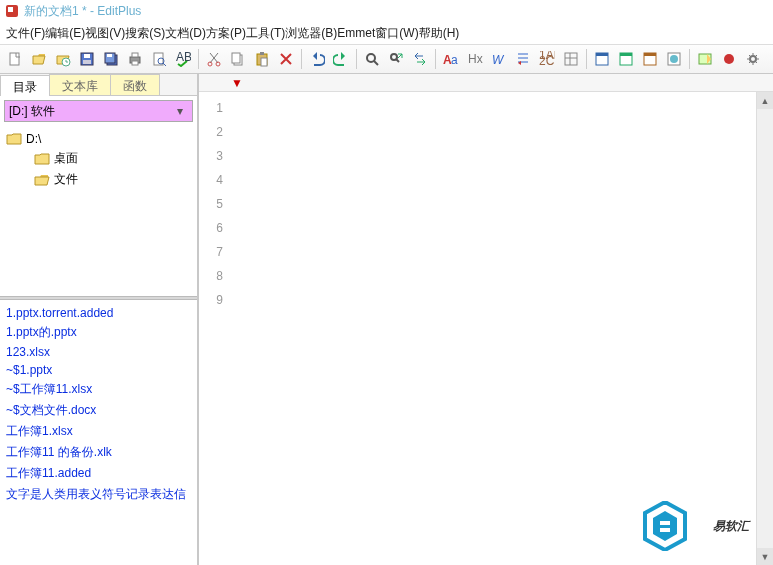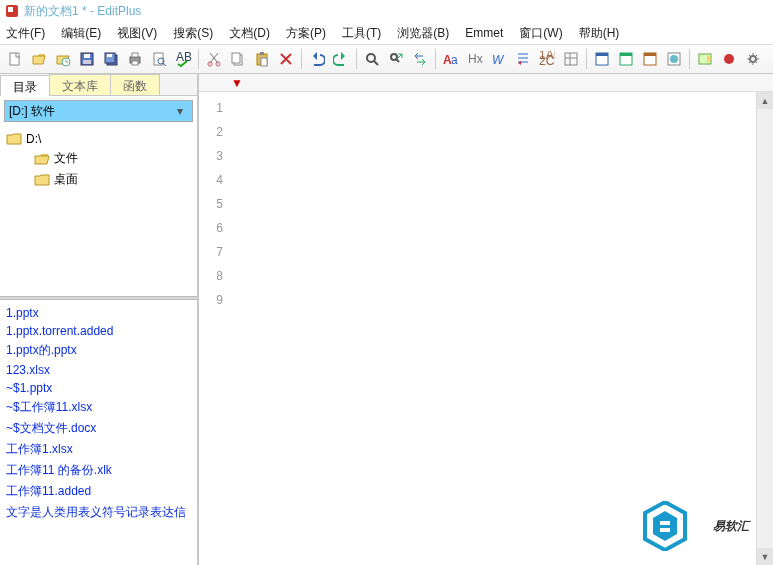--- a/index.html
+++ b/index.html
@@ -2,35 +2,35 @@
 <html><head>
 <meta charset="utf-8">
 <style>
 * { margin: 0; padding: 0; box-sizing: border-box; font-family: "Microsoft YaHei", "SimSun", Tahoma, sans-serif; font-size: 12px; }
 body { background: #fff; width: 773px; height: 565px; overflow: hidden; position: relative; }
 
 .titlebar { height: 22px; background: #fff; display: flex; align-items: center; padding: 0 4px; gap: 4px; }
 .titlebar .app-icon { width: 16px; height: 16px; display: inline-flex; align-items: center; justify-content: center; }
 .titlebar .title { color: #6bb0d0; font-size: 12px; }
 
-.menubar { height: 22px; display: flex; align-items: center; padding: 0 6px; gap: 16px; background: #fff; }
+.menubar { height: 22px; display: flex; align-items: center; padding: 0 6px; gap: 0; background: #fff; }
 .menubar span { color: #222; cursor: default; }
 
 .toolbar { height: 30px; background: linear-gradient(#fdfdfd,#f3f3f3); border-top: 1px solid #ddd; border-bottom: 1px solid #c8c8c8; display: flex; align-items: center; padding: 0 4px; gap: 2px; }
 .tb-btn { width: 22px; height: 22px; display: flex; align-items: center; justify-content: center; border: 1px solid transparent; border-radius: 2px; }
 .tb-sep { width: 1px; height: 20px; background: #ccc; margin: 0 2px; }
 
 .workspace { display: flex; height: calc(565px - 22px - 22px - 30px); }
 
 .sidepanel { width: 199px; border-right: 2px solid #c8c8c8; display: flex; flex-direction: column; background: #fff; }
 .tabs { display: flex; border-bottom: 1px solid #c8c8c8; background: #f4f4f4; height: 22px; }
 .tab { padding: 3px 12px 0; border: 1px solid #c8c8c8; border-bottom: none; margin-right: -1px; background: #fef9c3; color: #666; }
 .tab.active { background: #fff; color: #000; position: relative; top: 1px; border-top: 1px solid #c8c8c8; }
 
-.combo { margin: 4px; height: 22px; border: 1px solid #aaa; display: flex; align-items: center; padding: 0 4px; justify-content: space-between; background: #7dd3fc; }
+.combo { margin: 4px; height: 22px; border: 1px solid #aaa; display: flex; align-items: center; padding: 0 4px; justify-content: space-between; background: #f0abfc; }
 .combo-arrow { width: 16px; text-align: center; color: #555; }
 
 .tree { padding: 4px 6px; flex: 0 0 170px; overflow: auto; }
 .tree-item { display: flex; align-items: center; gap: 4px; padding: 2px 0; color: #000; cursor: default; }
 .folder-icon { width: 16px; height: 14px; display: inline-block; }
 .indent1 { padding-left: 14px; }
 .indent2 { padding-left: 28px; }
 
 .split-h { height: 4px; background: #d8d8d8; border-top: 1px solid #bbb; border-bottom: 1px solid #bbb; }
 
@@ -289,35 +289,34 @@
     </div>
     <div class="tree" id="tree">
         <div class="tree-item indent0">
           <span class="folder-icon"><svg width="16" height="14">
               <path d="M1 3h5l1-1h8v10H1z" fill="#f7dd7f" stroke="#b8962a"></path>
             </svg></span>
           <span>D:\</span>
         </div>
         <div class="tree-item indent2">
           <span class="folder-icon"><svg width="16" height="14">
+              <path d="M1 3h5l1-1h8v10H1z" fill="#f7dd7f" stroke="#b8962a"></path>
+            </svg></span>
+          <span>桌面</span>
+        </div>
+        <div class="tree-item indent2">
+          <span class="folder-icon"><svg width="16" height="14">
               <path d="M1 4h5l1-2h7v2H1z" fill="#e8c352"></path>
               <path d="M1 4h14l-2 8H1z" fill="#f7dd7f" stroke="#b8962a"></path>
             </svg></span>
           <span>文件</span>
         </div>
-        <div class="tree-item indent2">
-          <span class="folder-icon"><svg width="16" height="14">
-              <path d="M1 3h5l1-1h8v10H1z" fill="#f7dd7f" stroke="#b8962a"></path>
-            </svg></span>
-          <span>桌面</span>
-        </div>
       </div>
     <div class="split-h"></div>
     <div class="filelist" id="filelist">
-        <div class="file-item">1.pptx</div>
         <div class="file-item">1.pptx.torrent.added</div>
         <div class="file-item">1.pptx的.pptx</div>
         <div class="file-item">123.xlsx</div>
         <div class="file-item">~$1.pptx</div>
         <div class="file-item">~$工作簿11.xlsx</div>
         <div class="file-item">~$文档文件.docx</div>
         <div class="file-item">工作簿1.xlsx</div>
         <div class="file-item">工作簿11 的备份.xlk</div>
         <div class="file-item">工作簿11.added</div>
         <div class="file-item">文字是人类用表义符号记录表达信</div>

